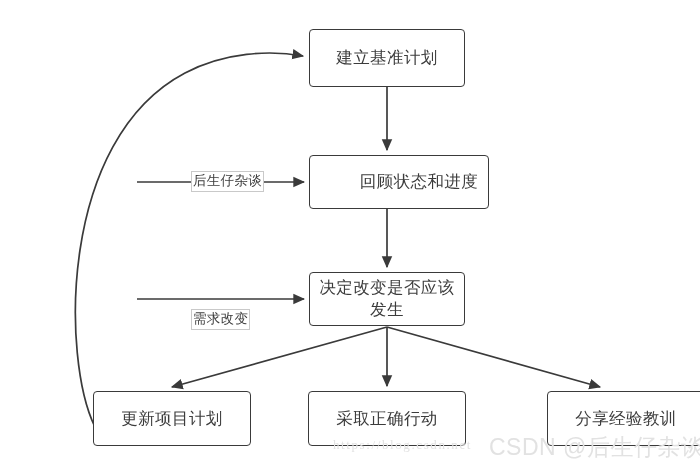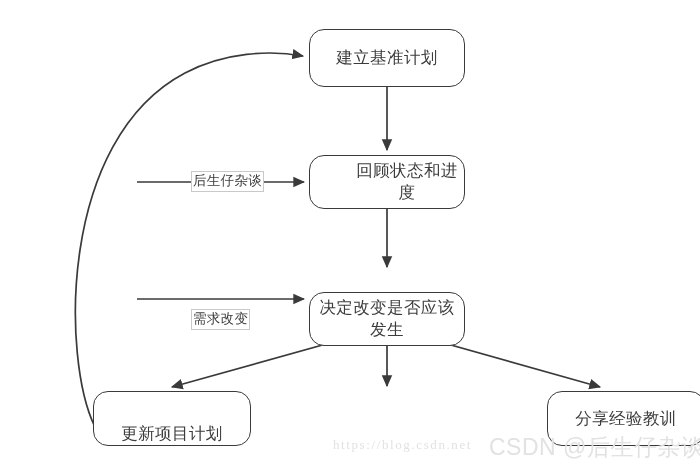--- a/index.html
+++ b/index.html
@@ -22,21 +22,21 @@
     position: absolute;
     left: 0;
     top: 0;
     width: 700px;
     height: 469px;
   }
   .node {
     position: absolute;
     box-sizing: border-box;
     border: 1.6px solid #3a3a3a;
-    border-radius: 15px;
+    border-radius: 4px;
     background: #ffffff;
     display: flex;
     align-items: center;
     justify-content: center;
     text-align: center;
     color: #3c3c3c;
     font-size: 16.5px;
     line-height: 1.32;
     letter-spacing: 0.4px;
     z-index: 3;
@@ -105,33 +105,36 @@
       <line x1="387" y1="327" x2="600" y2="387" marker-end="url(#arrow)"></line>
 
       <path d="M 95 427 C 62 360, 58 140, 185 73 C 225 52, 270 50, 303 56" marker-end="url(#arrow)"></path>
     </g>
   </svg>
 
   <div class="node" style="left:309px; top:29px; width:156px; height:58px;">
     <span class="node-label">建立基准计划</span>
   </div>
 
-  <div class="node" style="left:309px; top:155px; width:156px; height:54px;padding-left:40px;">
+  <div class="node" style="left:309px; top:155px; width:180px; height:54px;padding-left:40px;">
     <span class="node-label">回顾状态和进度</span>
   </div>
 
-  <div class="node" style="left:309px; top:272px; width:156px; height:54px;margin-top:20px;">
+  <div class="node" style="left:309px; top:272px; width:156px; height:54px;">
     <span class="node-label">决定改变是否应该
 发生</span>
   </div>
 
-  <div class="node" style="left:93px; top:391px; width:158px; height:55px;align-items:flex-end;">
+  <div class="node" style="left:93px; top:391px; width:158px; height:55px;">
     <span class="node-label">更新项目计划</span>
   </div>
 
+  <div class="node" style="left:308px; top:391px; width:158px; height:55px;">
+    <span class="node-label">采取正确行动</span>
+  </div>
 
   <div class="node" style="left:547px; top:391px; width:158px; height:55px;">
     <span class="node-label">分享经验教训</span>
   </div>
 
   <div class="edge-label" style="left:191px; top:171px;">后生仔杂谈</div>
 
   <div class="edge-label" style="left:191px; top:288px;margin-top:21px;">需求改变</div>
 
   <div class="watermark wm-url" style="left:333px; top:437px;">https://blog.csdn.net</div>

